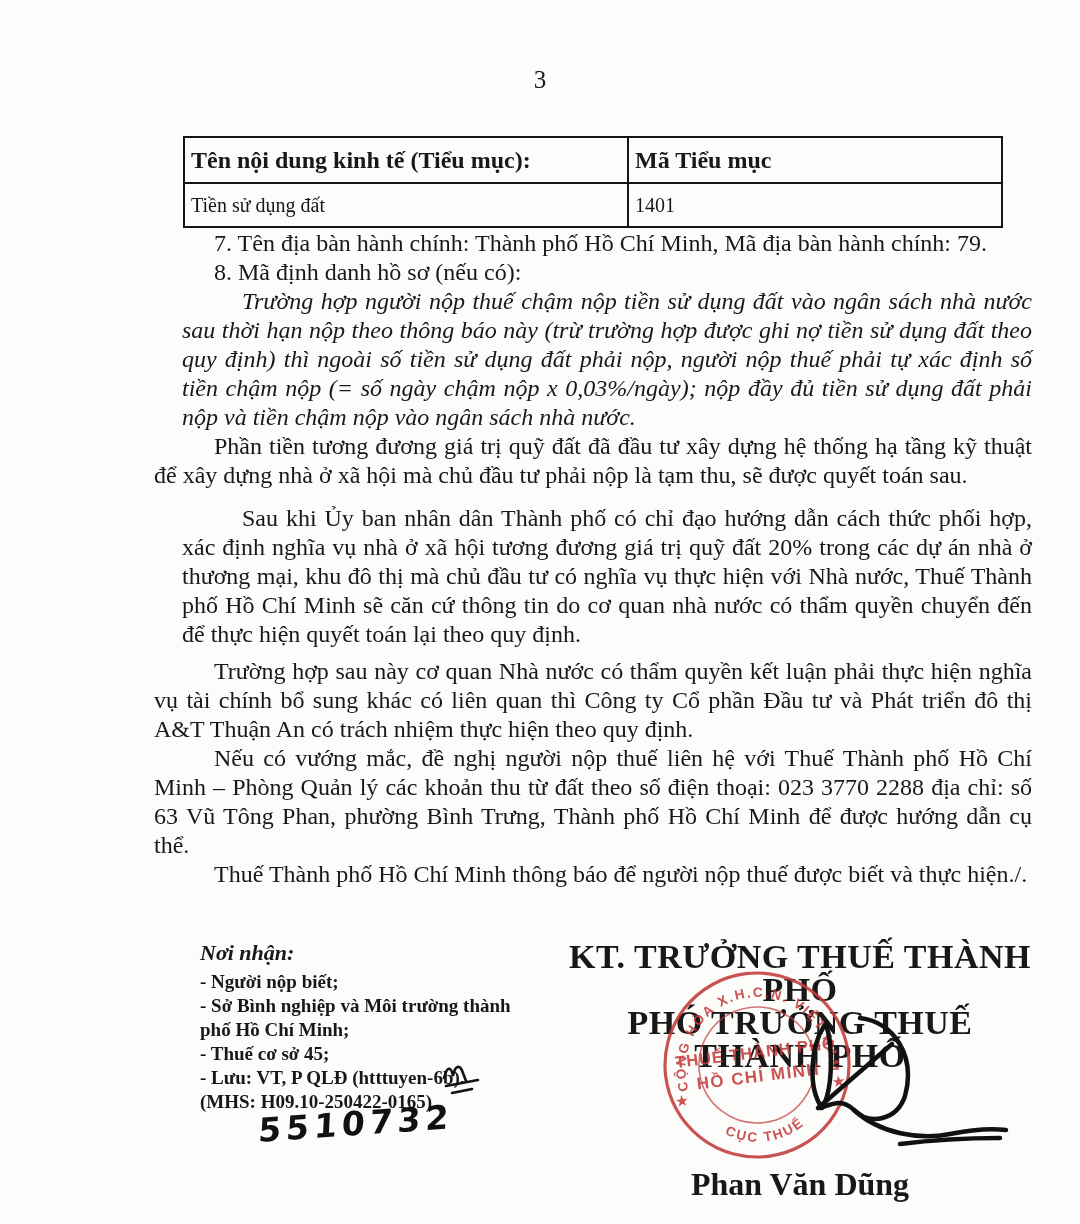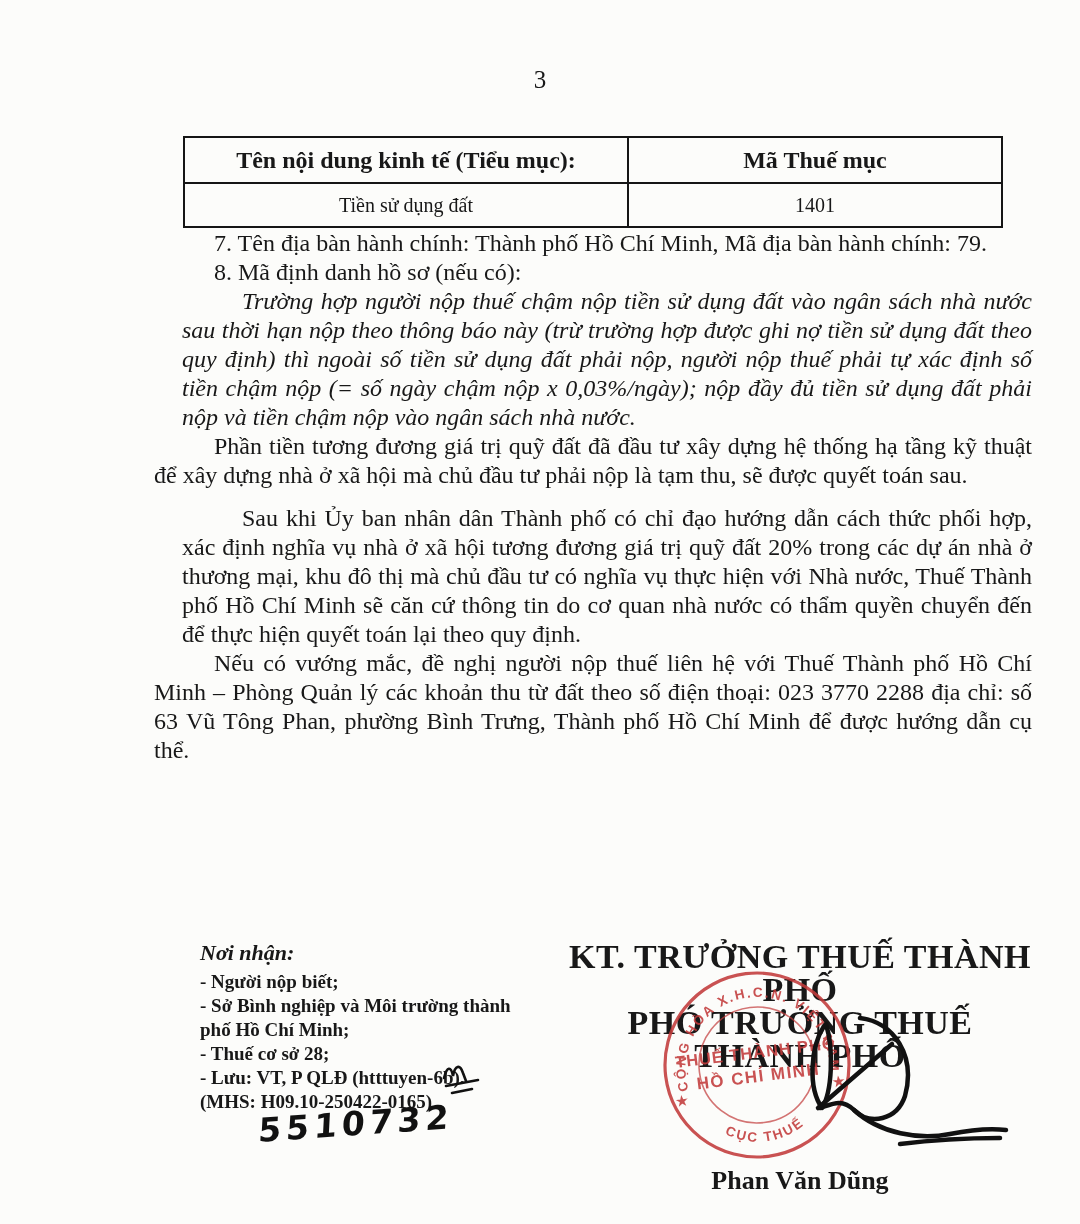--- a/index.html
+++ b/index.html
@@ -21,21 +21,21 @@
   }
   table.doc-table {
     position: absolute;
     left: 183px; top: 136px;
     width: 818px;
     border-collapse: collapse;
     table-layout: fixed;
   }
   table.doc-table th, table.doc-table td {
     border: 2px solid #151515;
-    text-align: center;
+    text-align: left;
     vertical-align: middle;
     padding: 4px 6px;
   }
   table.doc-table th { font-size: 24px; font-weight: bold; height: 36px; }
   table.doc-table td { font-size: 20px; height: 34px; }
   table.doc-table col.c1 { width: 444px; }
   table.doc-table col.c2 { width: 374px; }
 
   .body-text {
     position: absolute;
@@ -94,21 +94,21 @@
     font-size: 34px;
     line-height: 33px;
     letter-spacing: 0.5px;
   }
   .signer-name {
     position: absolute;
     left: 565px; top: 1166px;
     width: 470px;
     text-align: center;
     font-weight: bold;
-    font-size: 26px;
+    font-size: 32px;
   }
 
   .stamp-svg {
     position: absolute;
     left: 658px; top: 966px;
     transform: rotate(-7deg);
     opacity: 0.88;
   }
   .stamp-ring-text {
     font-family: "Liberation Sans", sans-serif;
@@ -135,45 +135,47 @@
   <div class="page-number">3</div>
 
   <table class="doc-table">
     <colgroup>
         <col class="c1">
         <col class="c2">
       </colgroup>
     <thead>
       <tr>
         <th>Tên nội dung kinh tế (Tiểu mục):</th>
-        <th>Mã Thuế mục</th>
+        <th>Mã Tiểu mục</th>
       </tr>
     </thead>
     <tbody>
       <tr>
         <td>Tiền sử dụng đất</td>
         <td>1401</td>
       </tr>
     </tbody>
   </table>
 
   <div class="body-text">
     <p>7. Tên địa bàn hành chính: Thành phố Hồ Chí Minh, Mã địa bàn hành chính: 79.</p>
     <p>8. Mã định danh hồ sơ (nếu có):</p>
     <p class="italic">Trường hợp người nộp thuế chậm nộp tiền sử dụng đất vào ngân sách nhà nước sau thời hạn nộp theo thông báo này (trừ trường hợp được ghi nợ tiền sử dụng đất theo quy định) thì ngoài số tiền sử dụng đất phải nộp, người nộp thuế phải tự xác định số tiền chậm nộp (= số ngày chậm nộp x 0,03%/ngày); nộp đầy đủ tiền sử dụng đất phải nộp và tiền chậm nộp vào ngân sách nhà nước.</p>
     <p>Phần tiền tương đương giá trị quỹ đất đã đầu tư xây dựng hệ thống hạ tầng kỹ thuật để xây dựng nhà ở xã hội mà chủ đầu tư phải nộp là tạm thu, sẽ được quyết toán sau.</p>
     <p class="gap-lg">Sau khi Ủy ban nhân dân Thành phố có chỉ đạo hướng dẫn cách thức phối hợp, xác định nghĩa vụ nhà ở xã hội tương đương giá trị quỹ đất 20% trong các dự án nhà ở thương mại, khu đô thị mà chủ đầu tư có nghĩa vụ thực hiện với Nhà nước, Thuế Thành phố Hồ Chí Minh sẽ căn cứ thông tin do cơ quan nhà nước có thẩm quyền chuyển đến để thực hiện quyết toán lại theo quy định.</p>
+    <p class="gap-sm">Trường hợp sau này cơ quan Nhà nước có thẩm quyền kết luận phải thực hiện nghĩa vụ tài chính bổ sung khác có liên quan thì Công ty Cổ phần Đầu tư và Phát triển đô thị A&amp;T Thuận An có trách nhiệm thực hiện theo quy định.</p>
     <p>Nếu có vướng mắc, đề nghị người nộp thuế liên hệ với Thuế Thành phố Hồ Chí Minh – Phòng Quản lý các khoản thu từ đất theo số điện thoại: 023 3770 2288 địa chỉ: số 63 Vũ Tông Phan, phường Bình Trưng, Thành phố Hồ Chí Minh để được hướng dẫn cụ thể.</p>
+    <p>Thuế Thành phố Hồ Chí Minh thông báo để người nộp thuế được biết và thực hiện./.</p>
   </div>
 
   <div class="recipients">
     <div class="recipients-title">Nơi nhận:</div>
     <div class="recipient-line">- Người nộp biết;</div>
     <div class="recipient-line">- Sở Bình nghiệp và Môi trường thành phố Hồ Chí Minh;</div>
-    <div class="recipient-line">- Thuế cơ sở 28;</div>
+    <div class="recipient-line">- Thuế cơ sở 45;</div>
     <div class="recipient-line">- Lưu: VT, P QLĐ (htttuyen-6b).</div>
     <div class="recipient-line">(MHS: H09.10-250422-0165)</div>
     <svg class="initials-mark" width="52" height="40" viewBox="0 0 52 40">
       <g fill="none" stroke="#111" stroke-width="2.6" stroke-linecap="round">
         <path d="M6 22 C9 10, 13 10, 15 20 C17 9, 22 8, 25 17 L28 25"></path>
         <path d="M8 30 L40 24"></path>
         <path d="M14 37 L34 33"></path>
       </g>
     </svg>
     <div class="handwritten-number">5510732</div>

